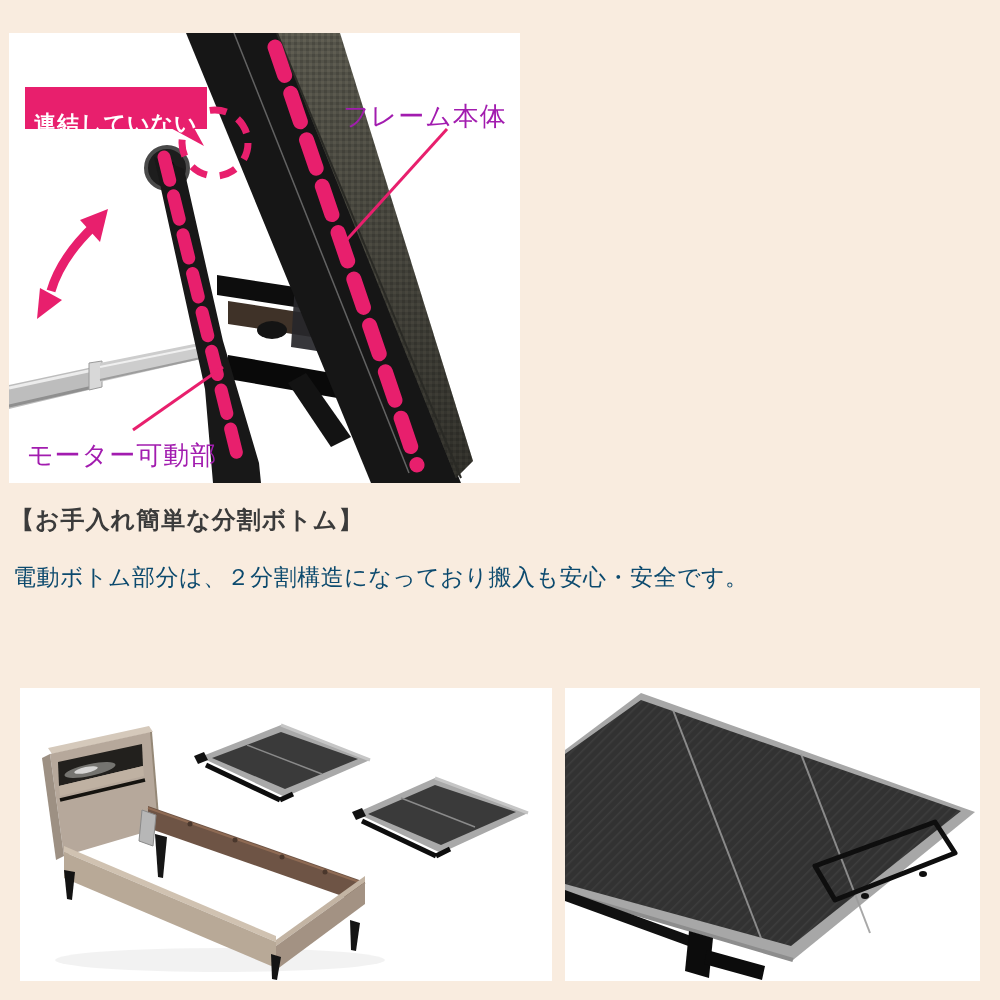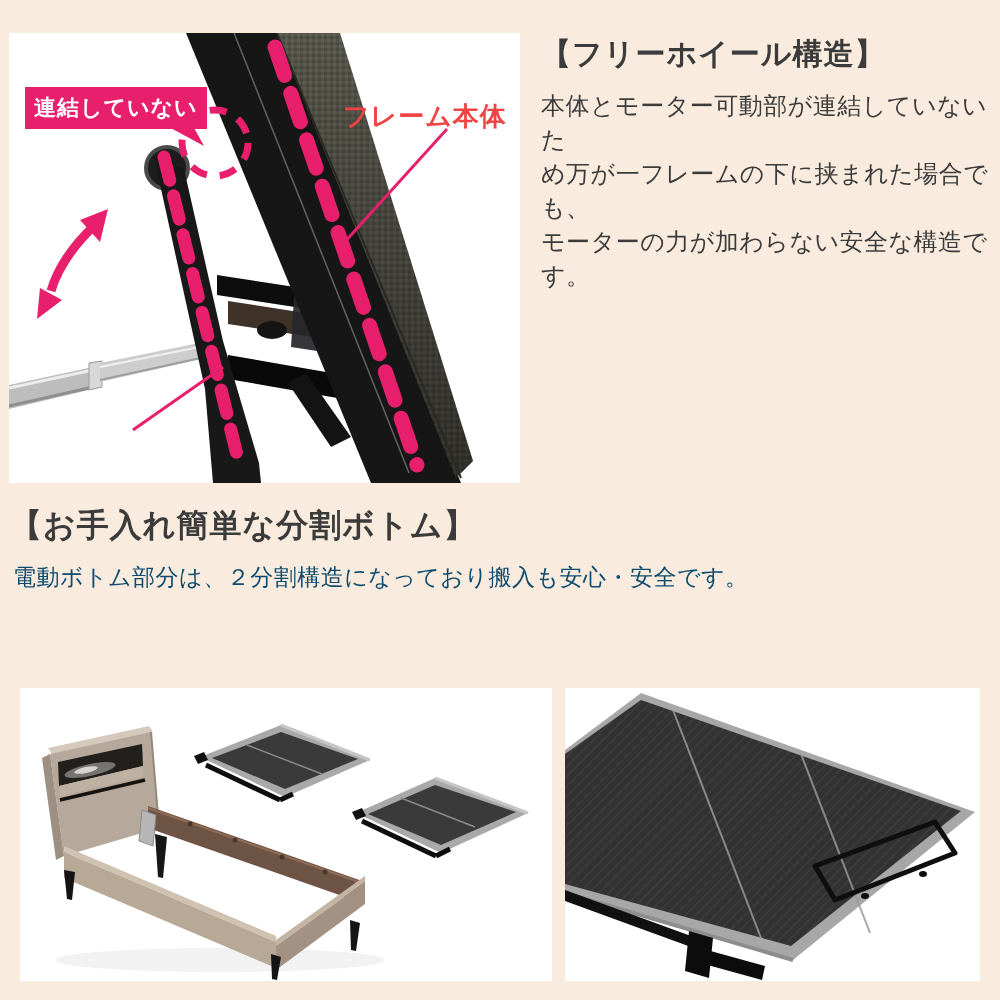--- a/index.html
+++ b/index.html
@@ -7,30 +7,30 @@
   .page { position:relative; width:1000px; height:1000px; background:#f9ecdf; overflow:hidden; }
   .photo { position:absolute; background:#ffffff; }
   .photo svg { display:block; width:100%; height:100%; }
 
   
   .fw-text { position:absolute; left:541px; top:34px; width:450px; color:#3b3b3b; }
   .fw-heading { font-size:30px; font-weight:600; letter-spacing:1px; margin-bottom:14px; }
   .fw-line { font-size:24px; line-height:34px; letter-spacing:0.5px; }
 
   
-  .sb-heading { position:absolute; left:10px; top:504px; font-size:32px; font-weight:600;
+  .sb-heading { position:absolute; left:10px; top:504px; font-size:24px; font-weight:600;
                 letter-spacing:1px; color:#3b3b3b; }
   .sb-body { position:absolute; left:13px; top:560px; color:#0c4a6e; }
   .sb-line { font-size:23px; line-height:35px; letter-spacing:0.5px; }
 
   
   .lbl-box { position:absolute; left:16px; top:54px; height:42px; line-height:42px;
-             padding:0 9px; background:#e81f6d; color:#ffffff; font-size:22px;
+             padding:16px 9px; background:#e81f6d; color:#ffffff; font-size:22px;
              font-weight:bold; letter-spacing:1px; white-space:nowrap; }
-  .lbl-pink { position:absolute; color:#ef4444; font-weight:700; white-space:nowrap;text-align:center; }
+  .lbl-pink { position:absolute; color:#a21caf; font-weight:400; white-space:nowrap;text-align:center; }
   .lbl-frame { left:334px; top:66px; font-size:26px; letter-spacing:1px; }
   .lbl-motor { left:18px; top:405px; font-size:26px; letter-spacing:1px; }
 </style>
 </head>
 <body>
 
 <div class="page">
 
   <div class="photo" style="left:9px; top:33px; width:511px; height:450px;">
     <svg viewBox="0 0 511 450">
@@ -95,28 +95,23 @@
         <polygon points="28,286 53,267 31,255" fill="#e81f6d"></polygon>
       </g>
 
       <polygon points="158,93 184,93 195,113" fill="#e81f6d"></polygon>
       <line x1="438" y1="96" x2="333" y2="212" stroke="#e81f6d" stroke-width="3"></line>
       <line x1="124" y1="397" x2="214" y2="334" stroke="#e81f6d" stroke-width="3"></line>
     </svg>
 
     <div class="lbl-box">連結していない</div>
     <div class="lbl-pink lbl-frame">フレーム本体</div>
-  </div>
-
-  <div class="fw-text">
-    <div class="fw-heading">【フリーホイール構造】</div>
-    <div class="fw-line">本体とモーター可動部が連結していないた</div>
-    <div class="fw-line">め万が一フレームの下に挟まれた場合でも、</div>
-    <div class="fw-line">モーターの力が加わらない安全な構造です。</div>
-  </div>
+    <div class="lbl-pink lbl-motor">モーター可動部</div>
+  </div>
+
 
   <div class="sb-heading">【お手入れ簡単な分割ボトム】</div>
   <div class="sb-body">
     <div class="sb-line">電動ボトム部分は、２分割構造になっており搬入も安心・安全です。</div>
   </div>
 
   <div class="photo" style="left:20px; top:688px; width:532px; height:293px;">
     <svg viewBox="0 0 532 293">
       <rect width="532" height="293" fill="#ffffff"></rect>
       <ellipse cx="200" cy="272" rx="165" ry="12" fill="#000000" opacity="0.05"></ellipse>

